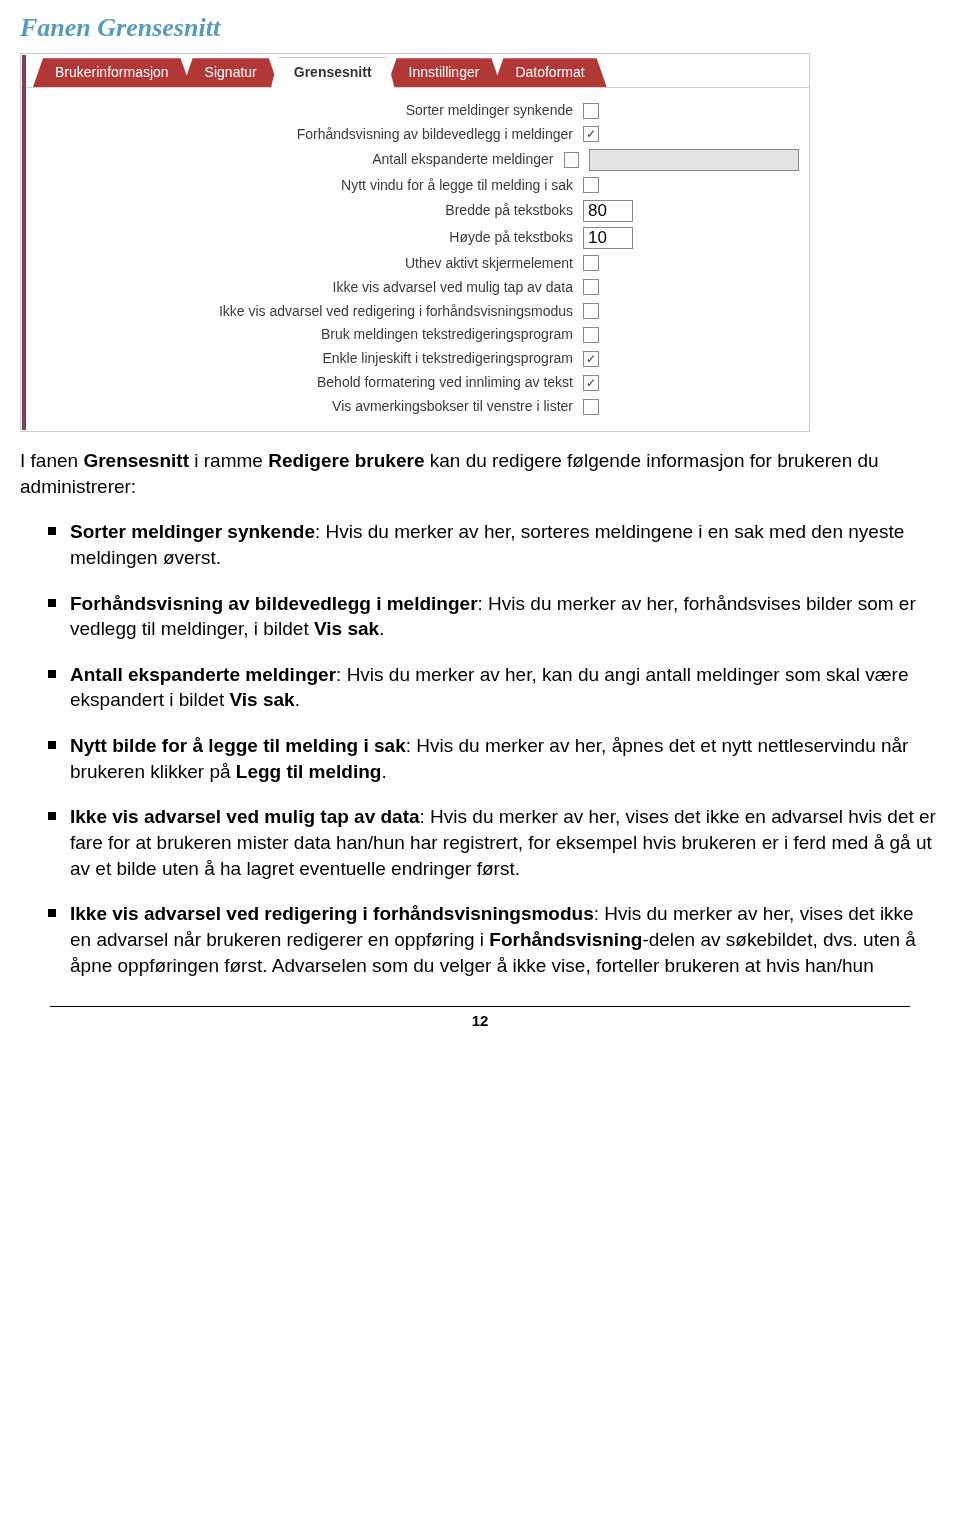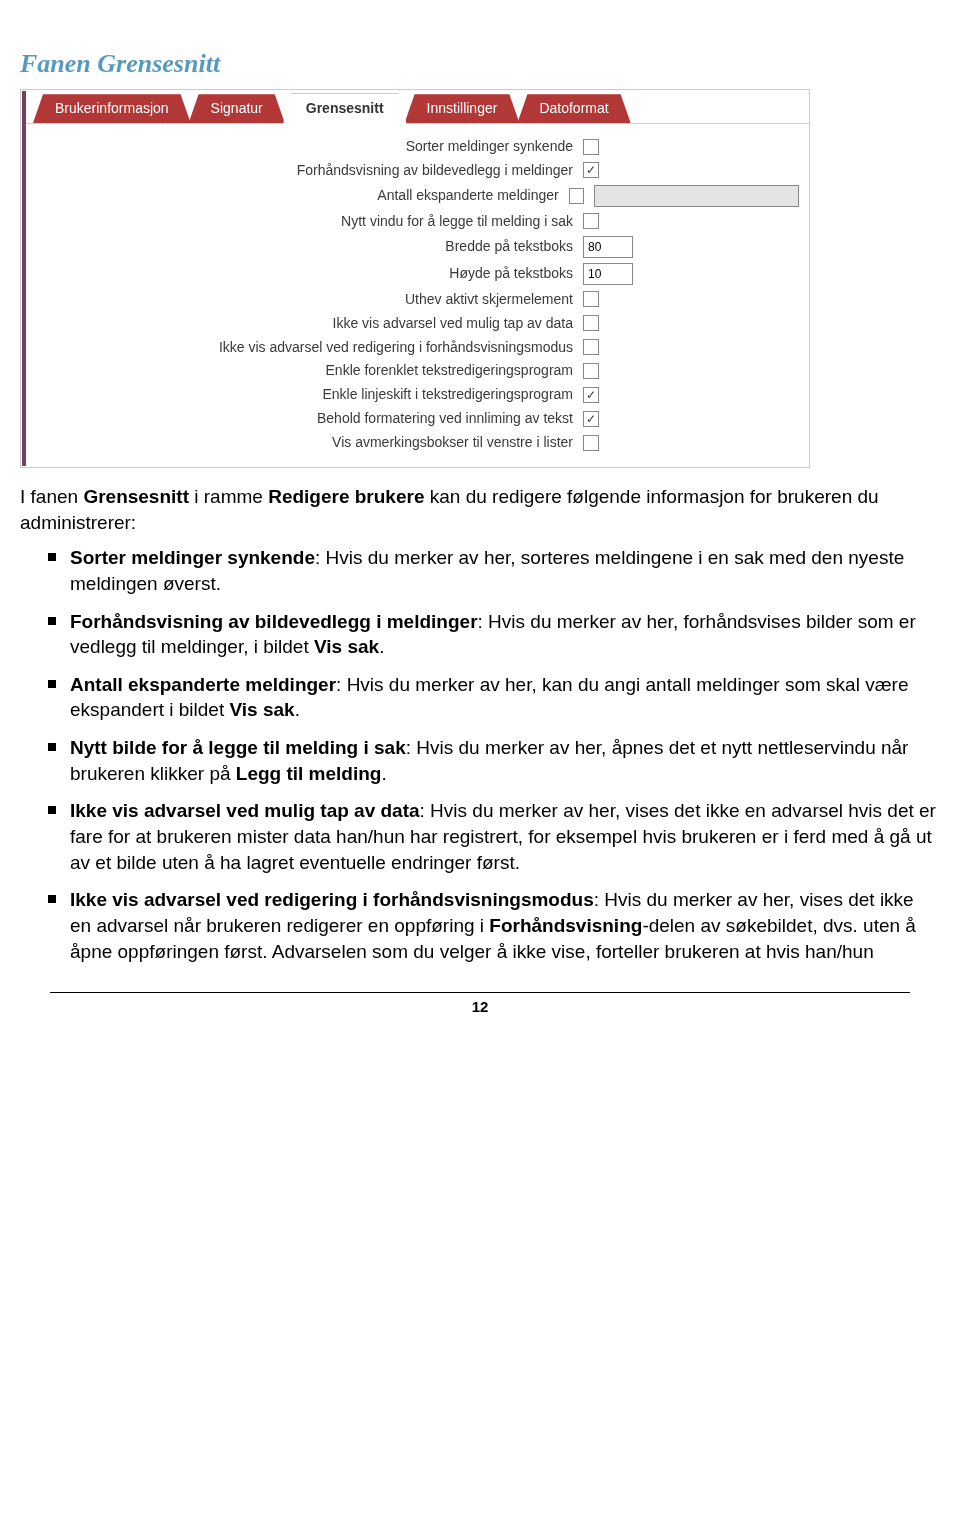--- a/index.html
+++ b/index.html
@@ -13,41 +13,40 @@
     font-size: 19px;
     line-height: 1.35;
   }
   .page-title {
     font-family: Georgia, 'Times New Roman', serif;
     font-style: italic;
     font-weight: bold;
     color: #569bbe;
     font-size: 26px;
     margin-bottom: 8px;
-    margin-top: 36px;
   }
   .screenshot {
     border: 1px solid #ccc;
     background: #fff;
     width: 790px;
     position: relative;
     padding-bottom: 6px;
   }
   .screenshot::before {
     content: "";
     position: absolute;
     left: 1px; top: 1px; bottom: 1px;
     width: 4px;
     background: #7e3f5a;
   }
   .tabbar {
     display: flex;
     align-items: flex-end;
     padding: 6px 6px 0 12px;
-    gap: 6px;
+    gap: 0;
     height: 34px;
     border-bottom: 1px solid #d0d0d0;
   }
   .tab {
     position: relative;
     padding: 5px 22px 5px 22px;
     font-size: 14px;
     color: #fff;
     background: #b23737;
     border-top-left-radius: 4px;
@@ -88,38 +87,38 @@
     justify-content: center;
     font-size: 12px;
     line-height: 1;
     background: #fff;
   }
   .txt {
     width: 50px;
     height: 22px;
     border: 1px solid #888;
     padding: 2px 4px;
-    font-size: 12px;
+    font-size: 17px;
     background: #fff;
   }
   .txt.wide {
     width: 210px;
     background: #e4e4e4;
   }
   .intro {
     margin-top: 16px;
   }
   .bullets {
     list-style: none;
     margin-top: 10px;
   }
   .bullets li {
     position: relative;
     padding-left: 50px;
-    margin: 10px 0 12px 0;
+    margin: 20px 0 12px 0;
   }
   .bullets li::before {
     content: "";
     position: absolute;
     left: 28px;
     top: 8px;
     width: 8px; height: 8px;
     background: #000;
   }
   .b { font-weight: bold; }
@@ -182,21 +181,21 @@
       </div>
       <div class="form-row">
         <div class="lbl">Ikke vis advarsel ved mulig tap av data</div>
         <div class="cb"></div>
       </div>
       <div class="form-row">
         <div class="lbl">Ikke vis advarsel ved redigering i forhåndsvisningsmodus</div>
         <div class="cb"></div>
       </div>
       <div class="form-row">
-        <div class="lbl">Enkle forenklet tekstredigeringsprogram</div>
+        <div class="lbl">Bruk meldingen tekstredigeringsprogram</div>
         <div class="cb"></div>
       </div>
       <div class="form-row">
         <div class="lbl">Enkle linjeskift i tekstredigeringsprogram</div>
         <div class="cb">✓</div>
       </div>
       <div class="form-row">
         <div class="lbl">Behold formatering ved innliming av tekst</div>
         <div class="cb">✓</div>
       </div>

